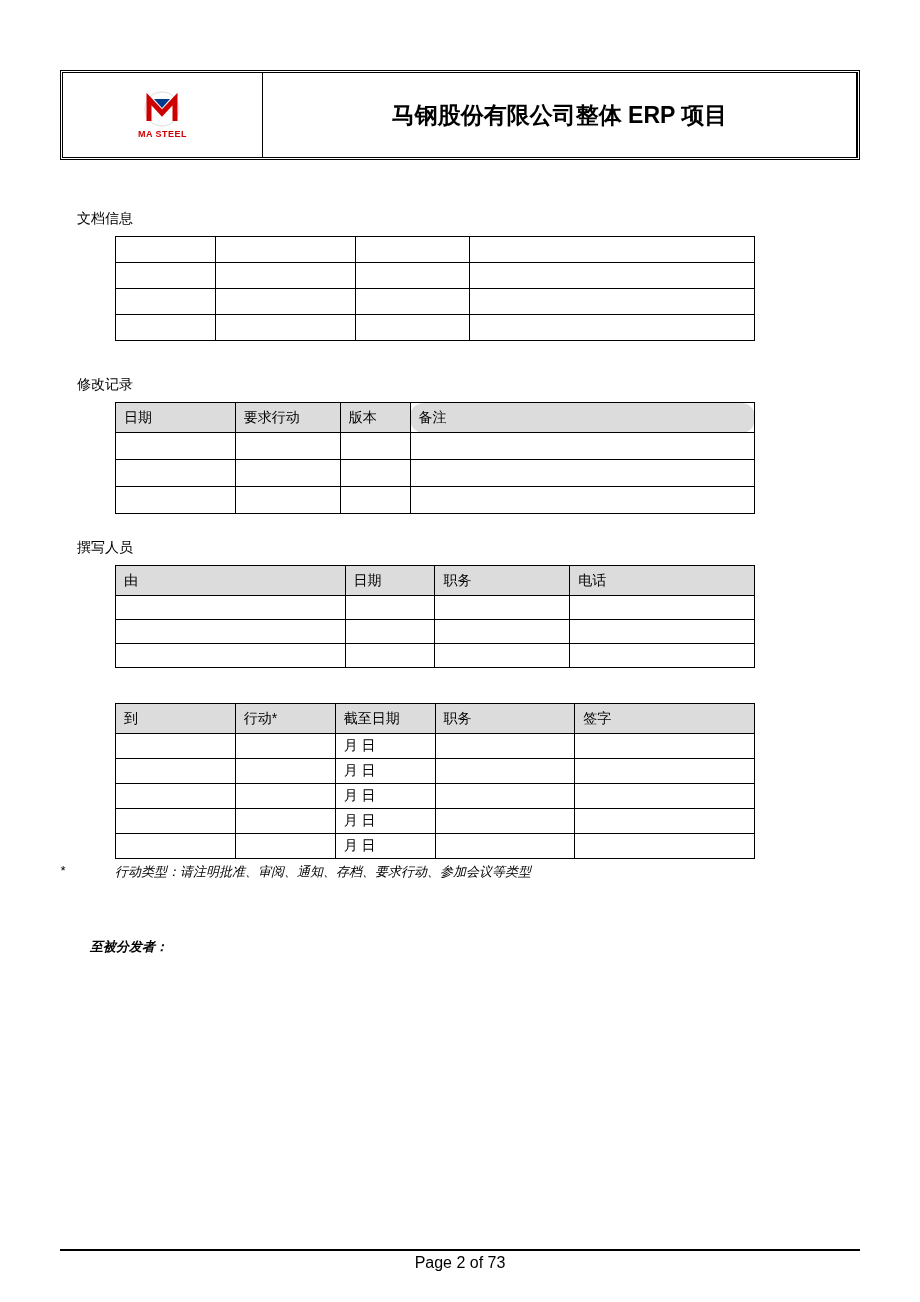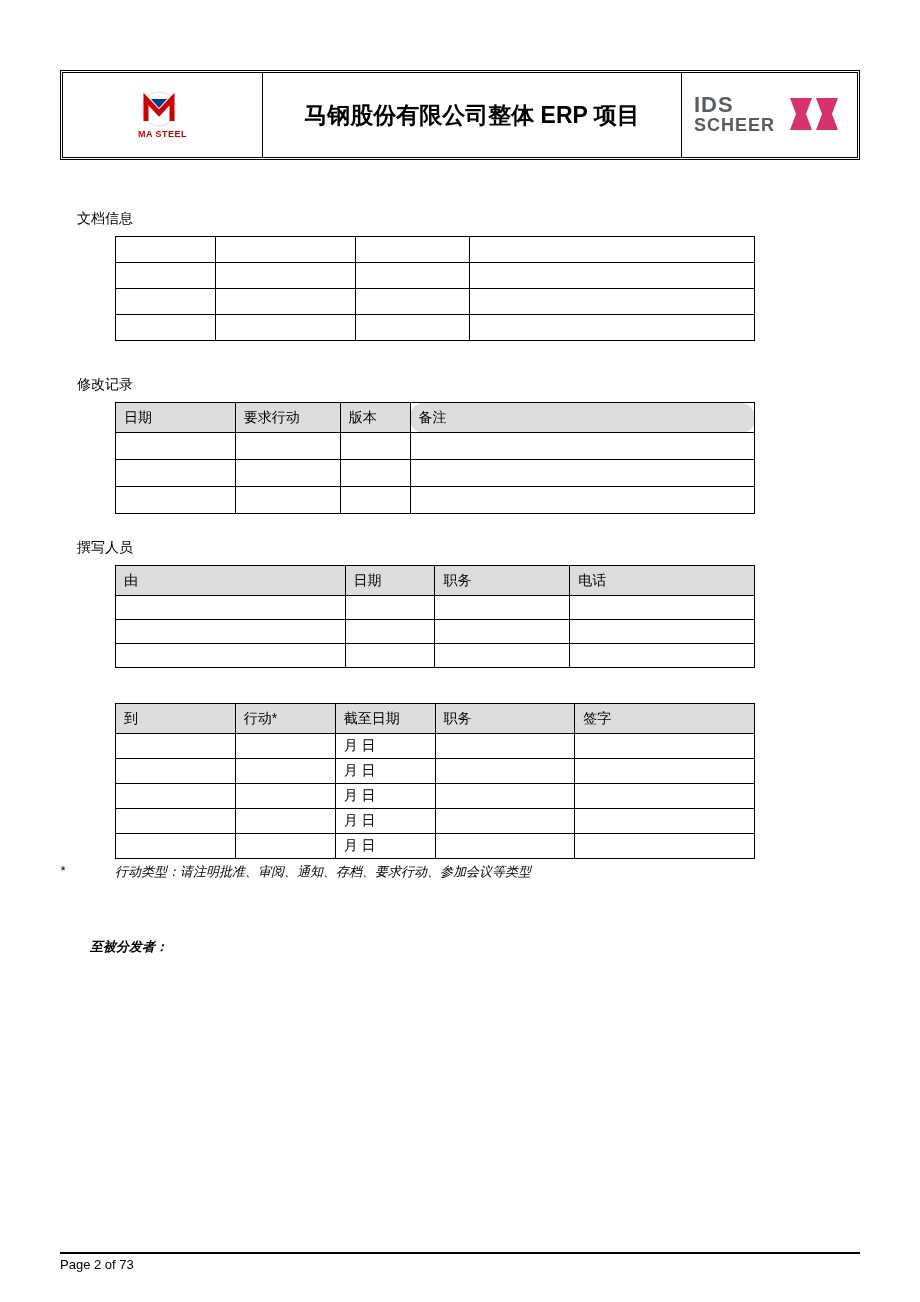--- a/index.html
+++ b/index.html
@@ -24,20 +24,21 @@
     .logo-cell {
       flex: 0 0 200px;
       border-right: 1px solid #000;
       display: flex;
       align-items: center;
       justify-content: center;
     }
     .logo-masteel {
       display: flex;
       flex-direction: column;
+      align-items: center;
     }
     .logo-masteel svg { display: block; }
     .logo-masteel-text {
       font-size: 9px;
       font-weight: bold;
       color: #c00;
       letter-spacing: 0.5px;
       margin-top: 2px;
     }
     .title-cell {
@@ -149,52 +150,42 @@
       position: absolute;
       bottom: 30px;
       right: 60px;
       left: 60px;
     }
     .footer-line {
       border-top: 2px solid #000;
       margin-bottom: 3px;
     }
     .page-number {
-      text-align: left;
-      font-size: 13px;
+      text-align: center;
+      font-size: 16px;
       font-family: Arial, sans-serif;
     }
   </style>
 </head>
 <body>
 
 <div class="page">
 
   <div class="header-box">
     <div class="logo-cell">
       <div class="logo-masteel">
         <svg width="42" height="36" viewBox="0 0 42 36">
           <circle cx="21" cy="18" r="17" fill="none" stroke="#ddd" stroke-width="1"></circle>
           <path d="M 8 30 L 8 8 L 21 22 L 34 8 L 34 30" fill="none" stroke="#c00" stroke-width="5" stroke-linejoin="miter"></path>
           <path d="M 13 8 L 21 17 L 29 8 Z" fill="#003a8c"></path>
         </svg>
         <div class="logo-masteel-text">MA STEEL</div>
       </div>
     </div>
     <div class="title-cell">马钢股份有限公司整体 ERP 项目</div>
-    <div class="ids-cell">
-      <div>
-        <svg width="155" height="42" viewBox="0 0 155 42">
-          <text x="2" y="19" font-family="Arial" font-size="22" font-weight="900" fill="#5a5a63" letter-spacing="1">IDS</text>
-          <text x="2" y="38" font-family="Arial" font-size="18" font-weight="900" fill="#5a5a63" letter-spacing="1">SCHEER</text>
-          <path d="M 98 5 L 120 5 L 114 21 L 120 37 L 98 37 L 104 21 Z" fill="#d6336c"></path>
-          <path d="M 124 5 L 146 5 L 140 21 L 146 37 L 124 37 L 130 21 Z" fill="#d6336c"></path>
-        </svg>
-      </div>
-    </div>
   </div>
 
   <div class="section-title">文档信息</div>
   <table class="doc-info-table">
     <tbody>
         <tr>
           <td class="c1"></td>
           <td class="c2"></td>
           <td class="c3"></td>
           <td class="c4"></td>

